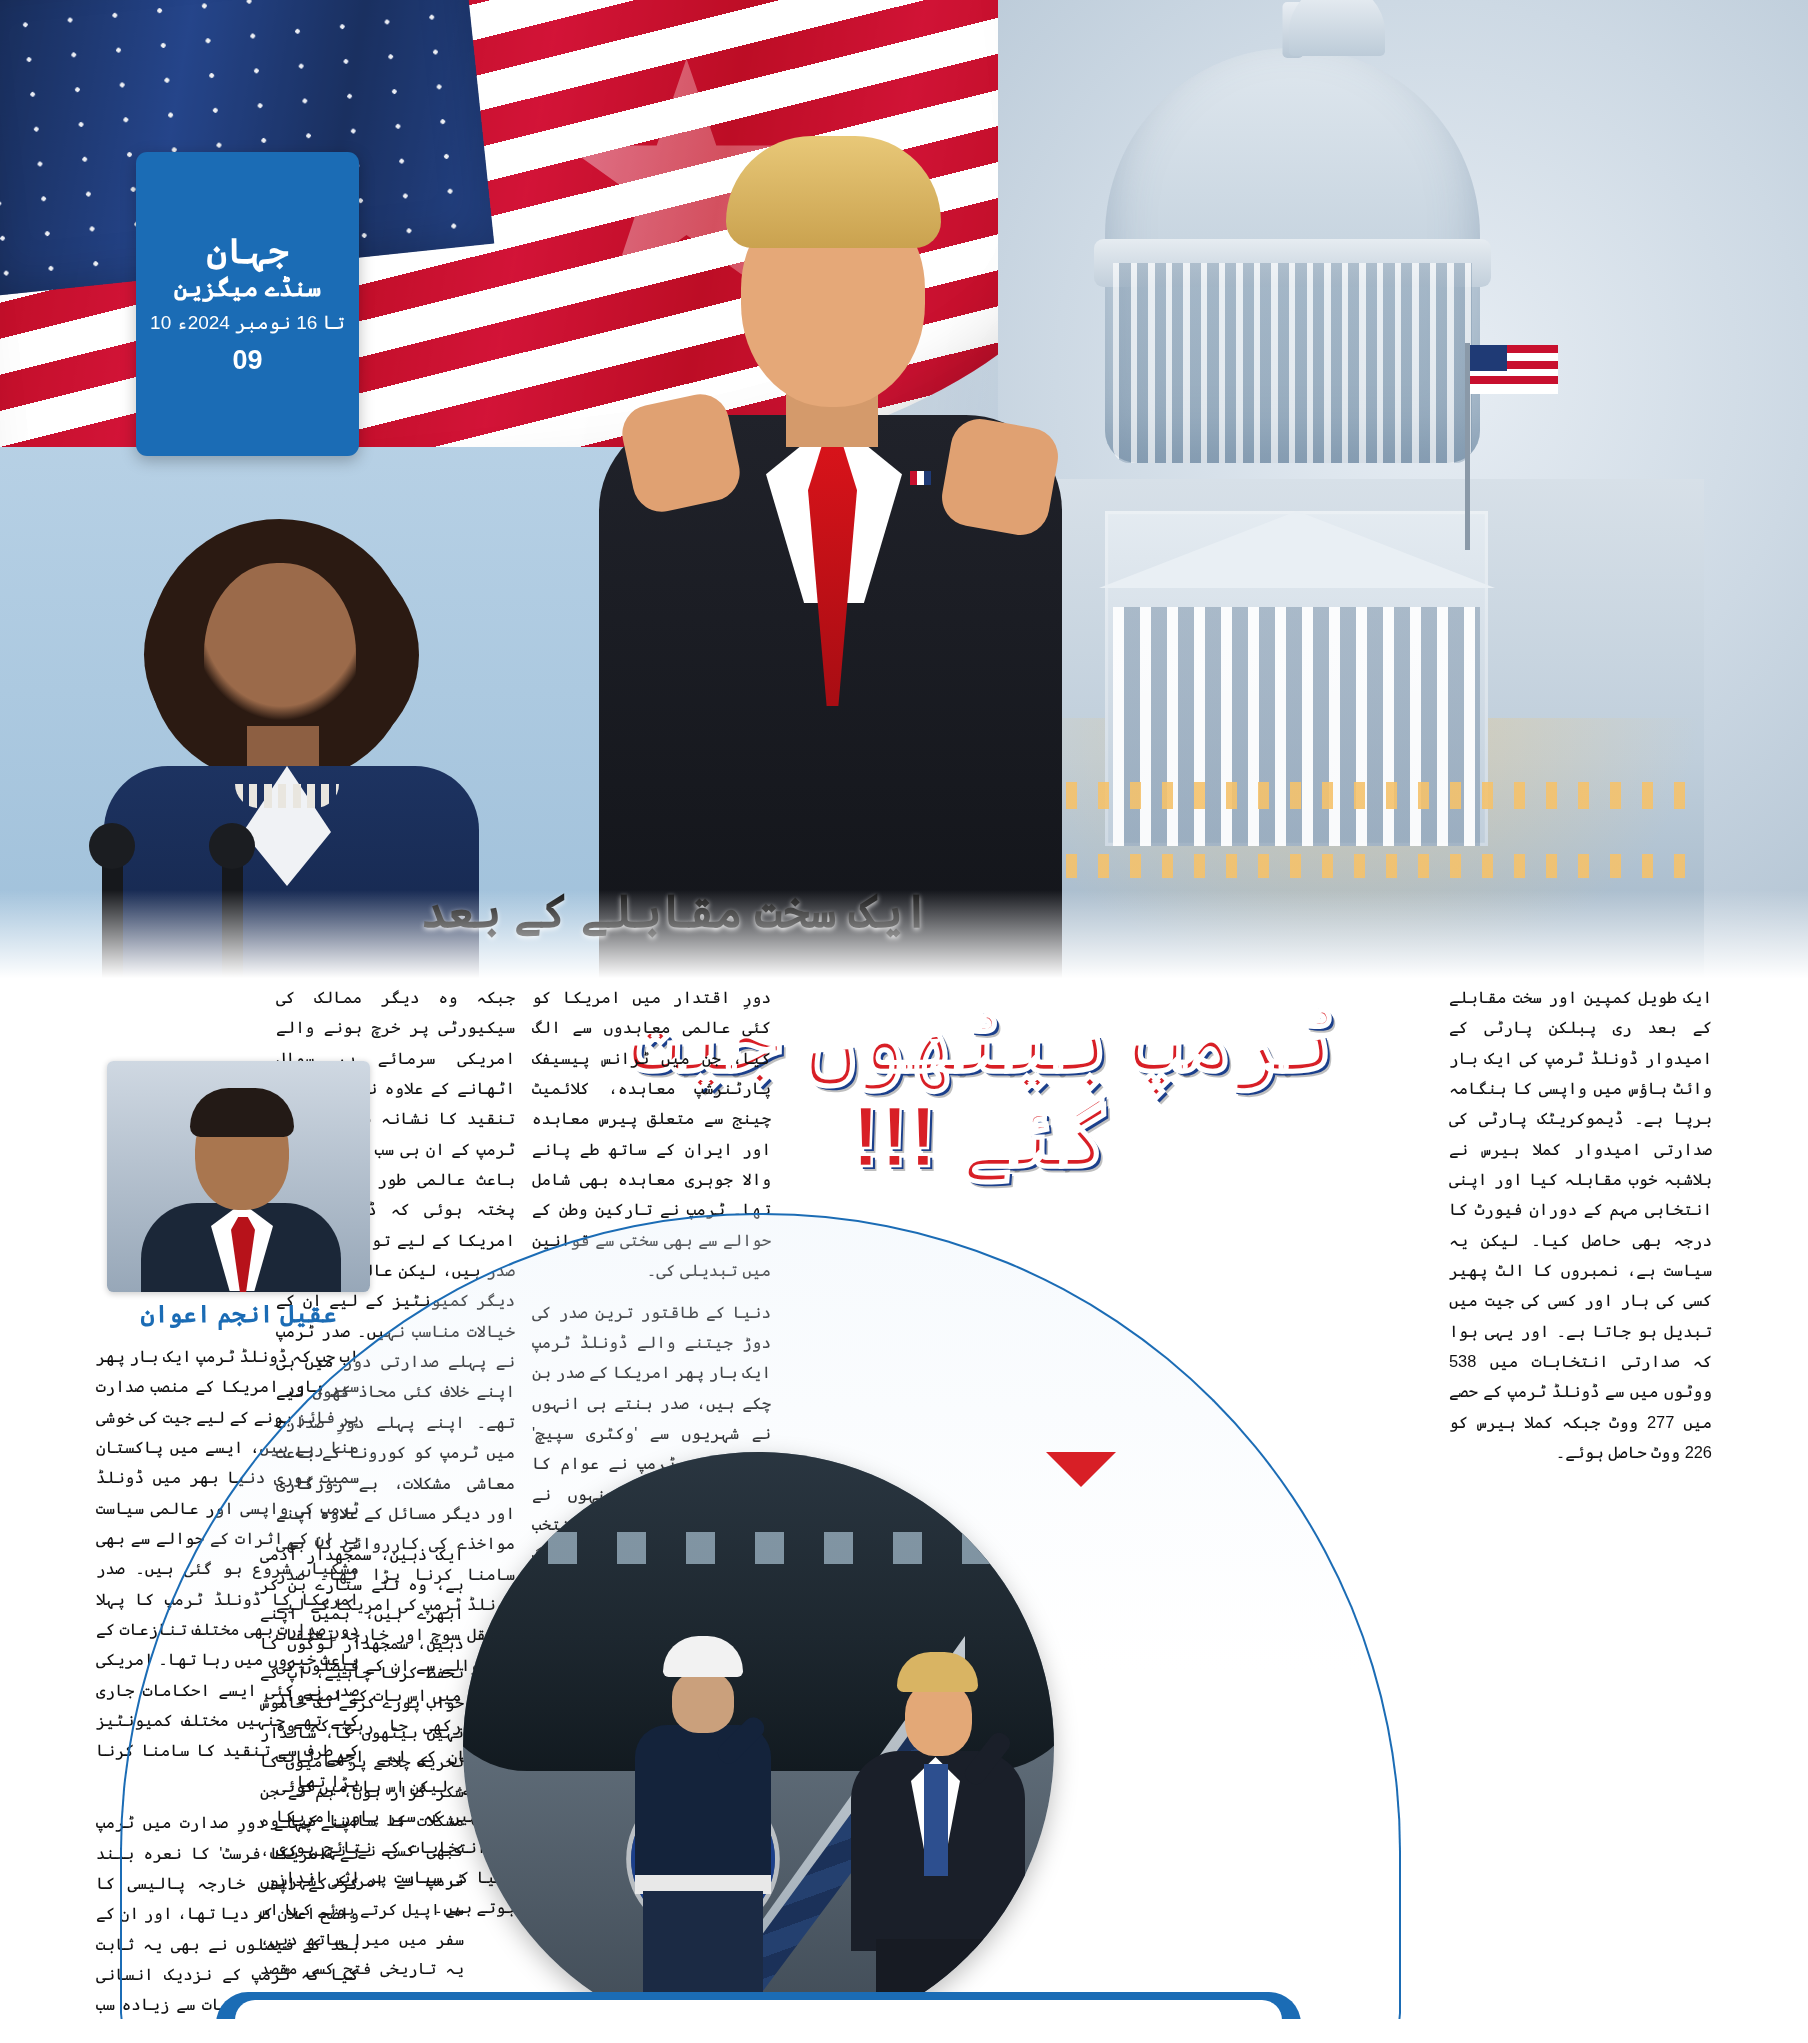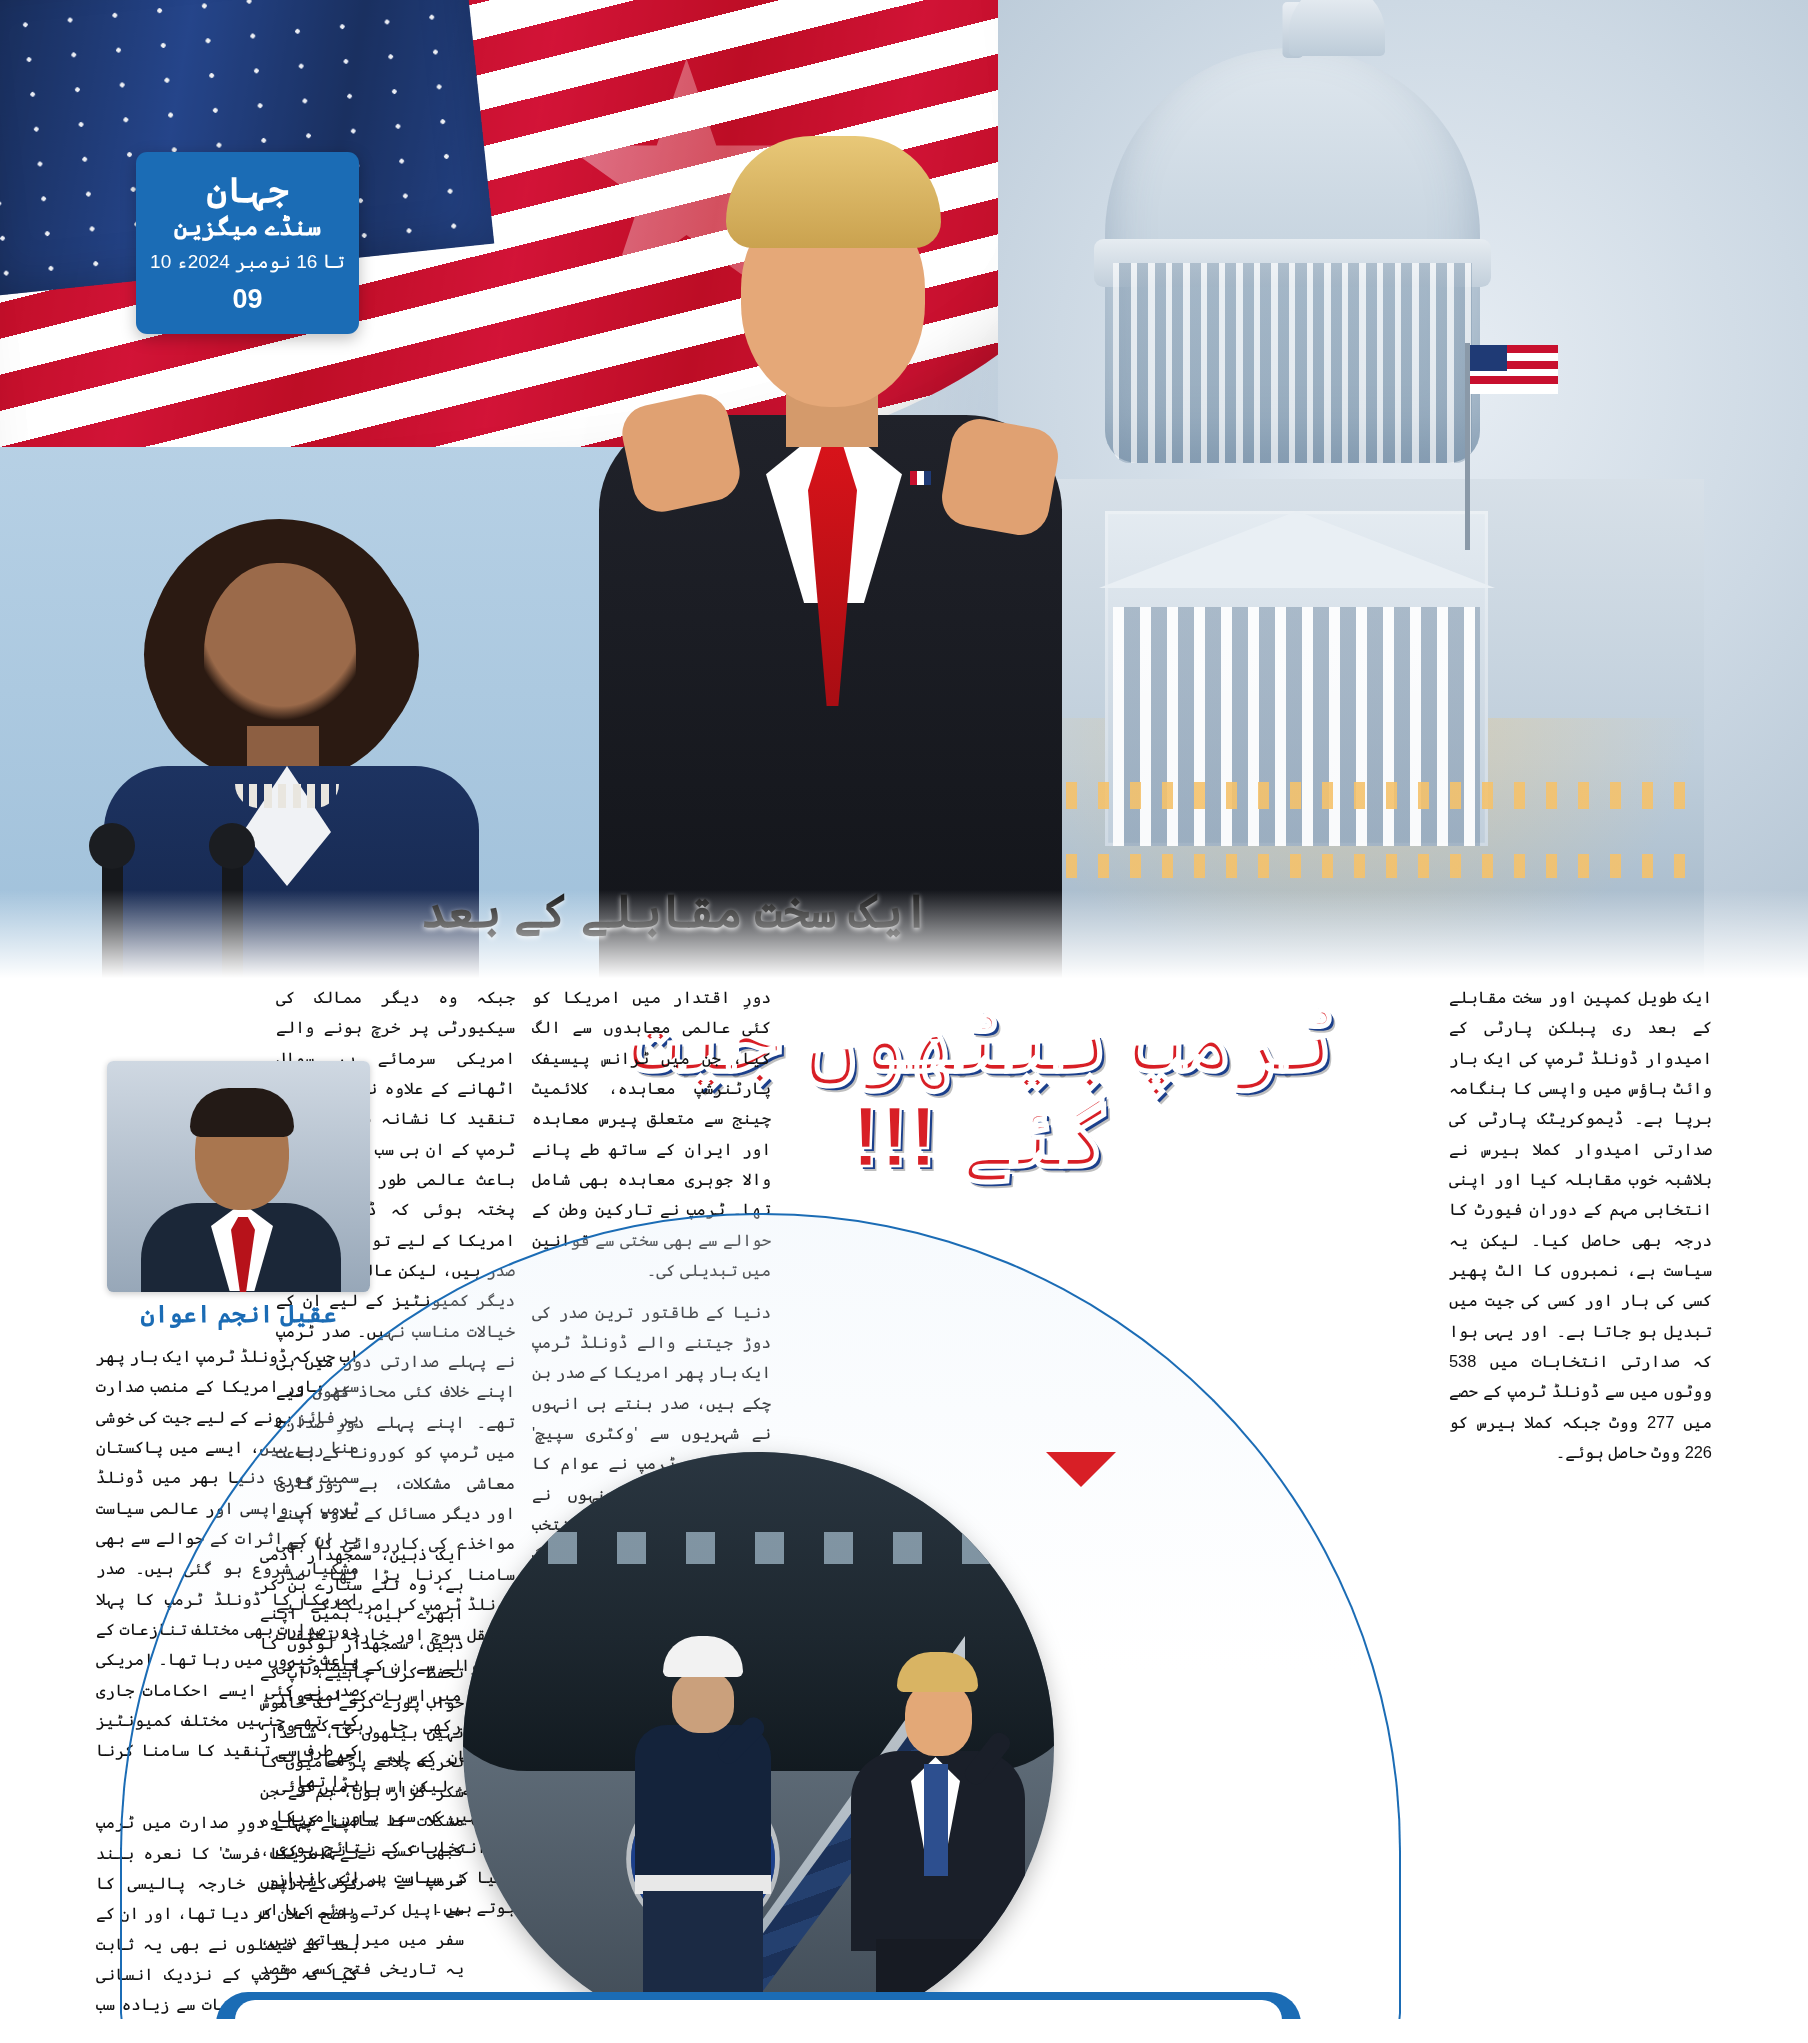--- a/index.html
+++ b/index.html
@@ -114,21 +114,21 @@
       rgba(0,0,0,.18) 34%, rgba(255,255,255,.2) 52%, rgba(0,0,0,.2) 70%,
       rgba(255,255,255,.16) 86%, rgba(0,0,0,.15) 100%);
     mix-blend-mode:overlay;
   }
   .flag-big-star{
     position:absolute;left:551px;top:48px;width:271px;height:271px;opacity:.35;
   }
 
   
   .masthead{
-    position:absolute;left:136px;top:152px;width:223px;height:182px;
+    position:absolute;left:136px;top:152px;width:223px;height:304px;
     background:#1b6cb5;border-radius:11.2px;
     box-shadow:0 4.8px 14.4px rgba(0,0,0,.25);
     color:#fff;text-align:center;
     display:flex;flex-direction:column;align-items:center;justify-content:center;
     gap:4.8px;
   }
   .mast-l1{font-size:35px;font-weight:bold;line-height:1.1;}
   .mast-l2{font-size:24px;font-weight:bold;line-height:1.1;}
   .mast-date{font-size:19px;margin-top:4px;}
   .mast-num{font-size:27px;font-weight:bold;margin-top:6.4px;}

